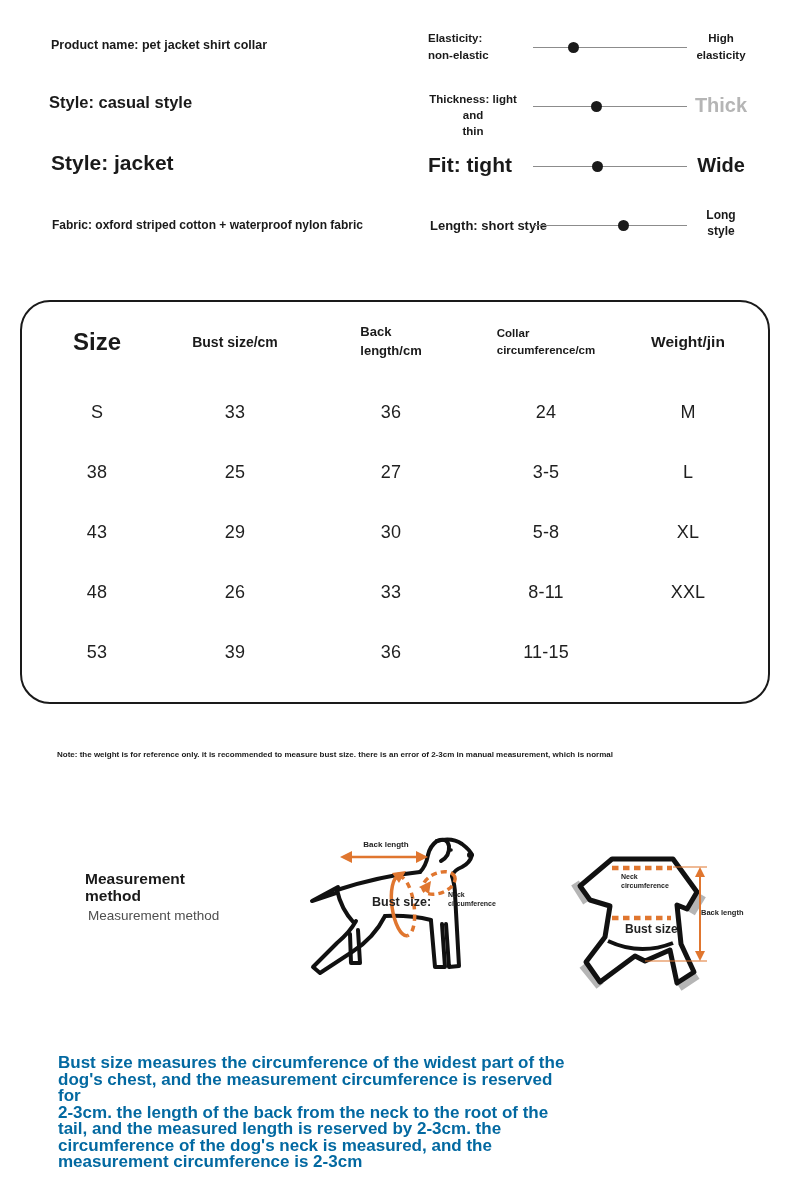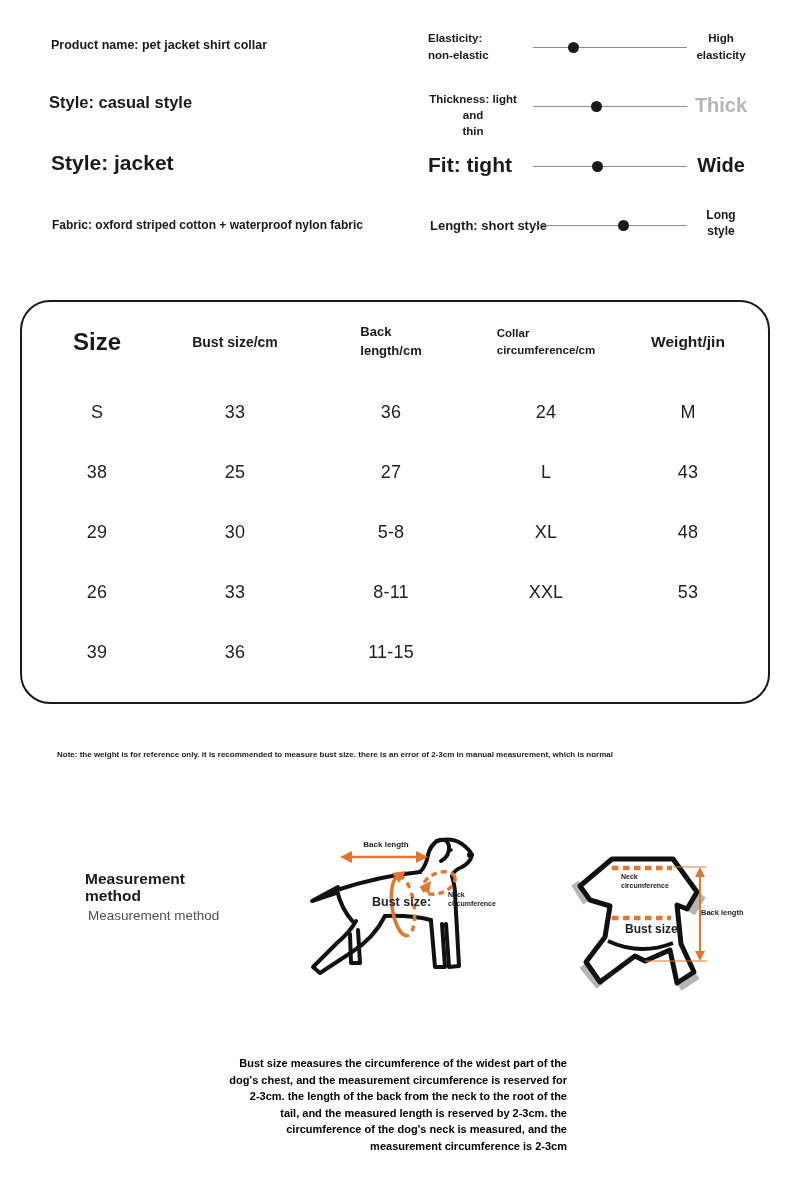--- a/index.html
+++ b/index.html
@@ -51,22 +51,22 @@
 
   .diagram-label { position:absolute; font-weight:700; color:#222; }
   .dog-backlength  { left:345px; top:836px; width:82px; text-align:center; font-size:8px; }
   .dog-bust        { left:372px; top:891px; font-size:12.5px; }
   .dog-neck        { left:448px; top:886px; font-size:7px; line-height:9px; }
   .gar-neck        { left:621px; top:868px; font-size:7px; line-height:9px; }
   .gar-bust        { left:625px; top:918px; font-size:12px; }
   .gar-backlength  { left:701px; top:904px; font-size:7.5px; white-space:nowrap; }
 
   
-  .description { left:58px; top:1051px; width:509px; text-align:right; font-size:11px; font-weight:700;
-                 line-height:16.5px; color:#000000; }
+  .description { left:58px; top:1051px; width:509px; font-size:17px; font-weight:700;
+                 line-height:16.5px; color:#0369a1; }
 </style>
 </head>
 <body>
 
 <div class="page">
 
   <div class="abs attr-product">Product name: pet jacket shirt collar</div>
   <div class="abs attr-casual">Style: casual style</div>
   <div class="abs attr-jacket">Style: jacket</div>
   <div class="abs attr-fabric">Fabric: oxford striped cotton + waterproof nylon fabric</div>
@@ -122,20 +122,21 @@
 
     <div class="cell data-cell">S</div>
     <div class="cell data-cell">33</div>
     <div class="cell data-cell">36</div>
     <div class="cell data-cell">24</div>
 
     <div class="cell data-cell">M</div>
     <div class="cell data-cell">38</div>
     <div class="cell data-cell">25</div>
     <div class="cell data-cell">27</div>
+    <div class="cell data-cell">3-5</div>
 
     <div class="cell data-cell">L</div>
     <div class="cell data-cell">43</div>
     <div class="cell data-cell">29</div>
     <div class="cell data-cell">30</div>
     <div class="cell data-cell">5-8</div>
 
     <div class="cell data-cell">XL</div>
     <div class="cell data-cell">48</div>
     <div class="cell data-cell">26</div>

